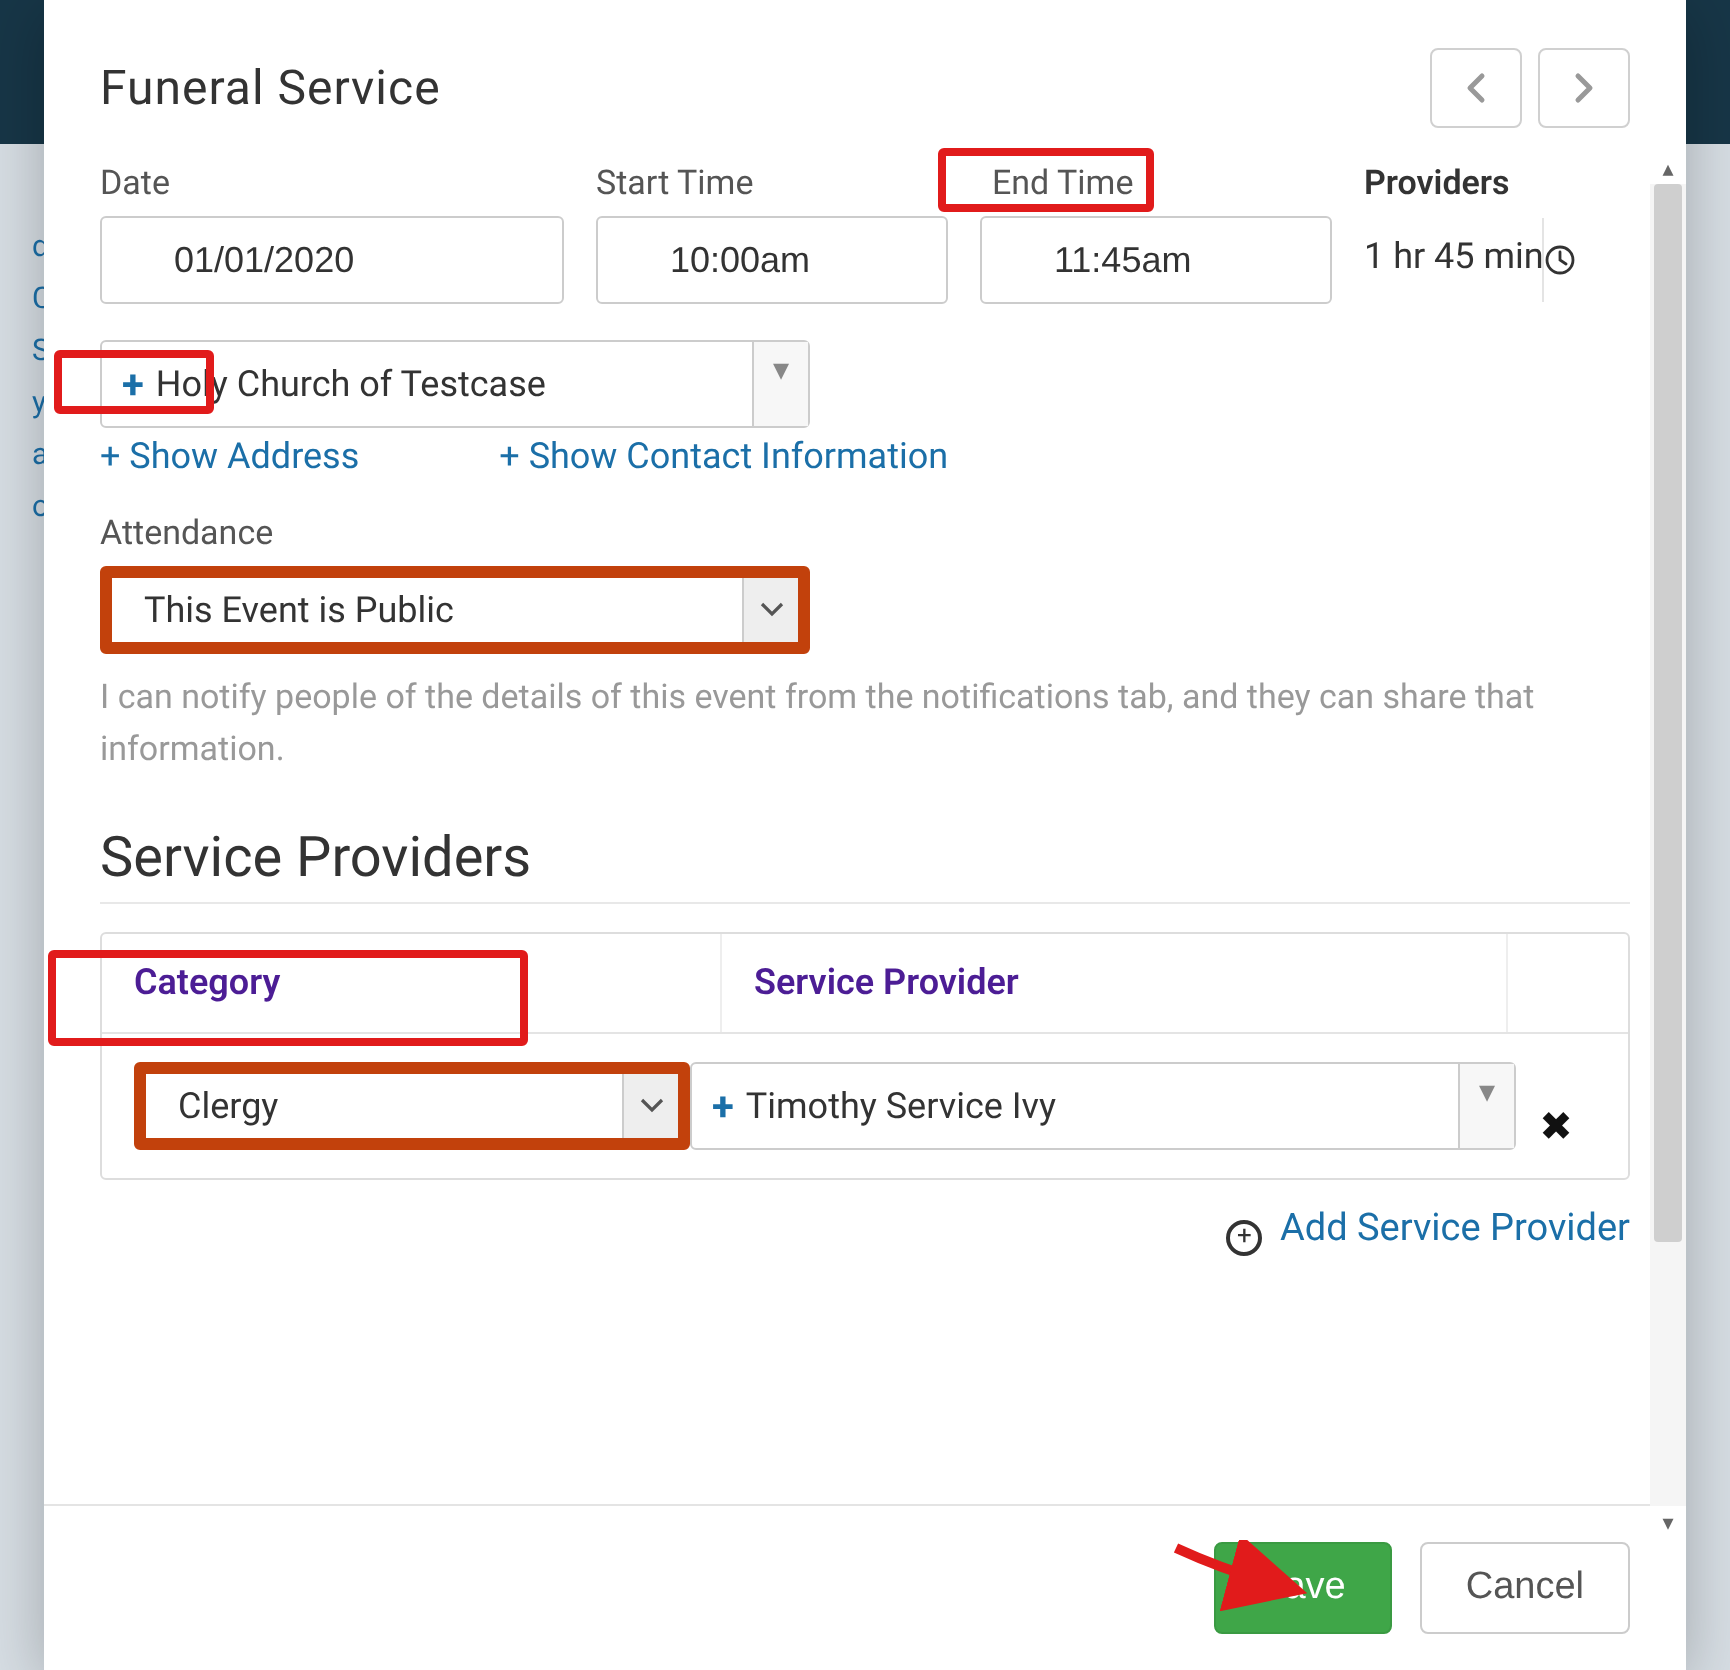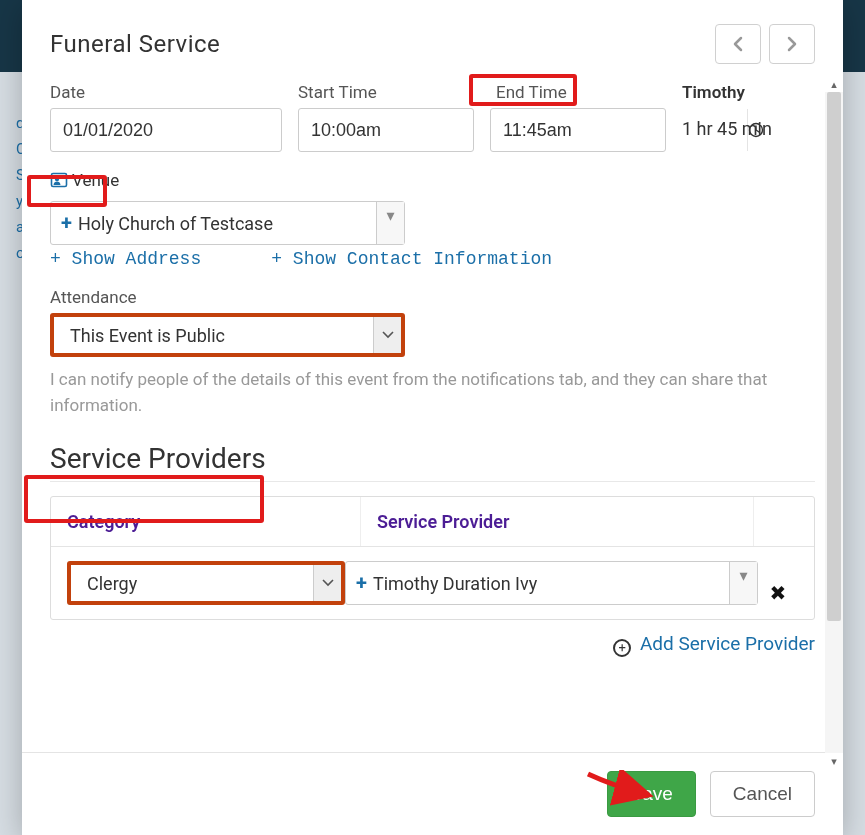--- a/index.html
+++ b/index.html
@@ -44,21 +44,21 @@
   .modal-body {
     flex: 1; overflow-y: auto; padding: 10px 28px 20px 28px;
     position: relative;
   }
 
   .row { display: flex; gap: 16px; margin-bottom: 18px; }
   .field { display: flex; flex-direction: column; gap: 6px; }
   .field-label { font-size: 17px; color: #555; }
   .input-wrap {
     display: flex; border: 1px solid #ccc; border-radius: 3px; background: #fff;
-    height: 44px; align-items: stretch;
+    height: 44px; align-items: stretch; padding-left: 24px;
   }
   .input-wrap input {
     border: none; outline: none; padding: 0 12px; font-size: 18px; color: #333; flex: 1;
     background: transparent;
   }
   .input-icon {
     width: 44px; display: flex; align-items: center; justify-content: center;
     color: #333; border-left: 1px solid #e4e4e4;
   }
   .duration-val { font-size: 18px; color: #333; padding-top: 10px; }
@@ -77,24 +77,24 @@
     font-size: 18px; color: #333;
   }
   .combo .plus { color: #1b6fa8; font-weight: bold; font-size: 20px; margin-right: 2px; }
   .combo .combo-caret {
     width: 28px; border-left: 1px solid #ccc; background: #f7f7f7;
     display: flex; align-items: flex-start; justify-content: center; color: #888;
     padding-top: 4px;
   }
 
   .link-row { display: flex; gap: 70px; margin: 4px 0 18px 0; }
-  .text-link { color: #1b6fa8; font-size: 18px; cursor: pointer; font-family: Liberation Mono, monospace; }
+  .text-link { color: #1b6fa8; font-size: 18px; cursor: pointer; }
 
   .select-wrap {
-    display: flex; border: 4px solid #c2410c; border-radius: 3px; height: 44px;
+    display: flex; border: 6px solid #c2410c; border-radius: 3px; height: 44px;
     align-items: stretch; background: #fff;
   }
   .select-wrap .sel-text {
     flex: 1; display: flex; align-items: center; padding: 0 16px; font-size: 18px; color: #333;
   }
   .select-wrap .sel-caret {
     width: 28px; border-left: 1px solid #ccc; background: #eeeeee;
     display: flex; align-items: center; justify-content: center; color: #555;
   }
 
@@ -242,35 +242,25 @@
           <input value="11:45am" style="">
           <div class="input-icon">
             <svg width="16" height="16" viewBox="0 0 16 16">
                 <circle cx="8" cy="8" r="6.5" stroke="#333" stroke-width="1.4" fill="none"></circle>
                 <path d="M8 4 V8 L11 10" stroke="#333" stroke-width="1.4" fill="none" stroke-linecap="round"></path>
               </svg>
           </div>
         </div>
       </div>
       <div class="field" style="flex:1;">
-        <div class="field-label" style="font-weight:600; color:#333;">Timothy</div>
+        <div class="field-label" style="font-weight:600; color:#333;">Providers</div>
         <div class="duration-val">1 hr 45 min</div>
       </div>
     </div>
 
-    <div style="margin-top:6px;">
-      <span class="venue-label">
-        <svg width="18" height="18" viewBox="0 0 18 18">
-            <rect x="1.5" y="2.5" width="15" height="13" rx="1.5" stroke="#1b6fa8" stroke-width="1.6" fill="none"></rect>
-            <circle cx="7" cy="8" r="2.2" fill="#1b6fa8"></circle>
-            <path d="M3.5 14 C3.5 11.5 5.5 10.5 7 10.5 C8.5 10.5 10.5 11.5 10.5 14 Z" fill="#1b6fa8"></path>
-          </svg>
-        <span>Venue</span>
-      </span>
-    </div>
     <div style="margin-top:8px; width:355px;">
       <div class="combo">
         <div class="combo-text">
             <span class="plus">+</span>
             <span>Holy Church of Testcase</span>
           </div>
         <div class="combo-caret">▾</div>
       </div>
     </div>
 
@@ -308,21 +298,21 @@
               <svg width="12" height="8" viewBox="0 0 12 8">
                   <path d="M1 1 L6 6 L11 1" stroke="#555" stroke-width="1.6" fill="none"></path>
                 </svg>
             </div>
           </div>
         </div>
         <div class="sp-prov">
           <div class="combo">
             <div class="combo-text">
                 <span class="plus">+</span>
-                <span>Timothy Duration Ivy</span>
+                <span>Timothy Service Ivy</span>
               </div>
             <div class="combo-caret">▾</div>
           </div>
         </div>
         <div class="sp-del">✖</div>
       </div>
     </div>
 
     <div class="add-sp">
       <span class="plus-circle">+</span>

